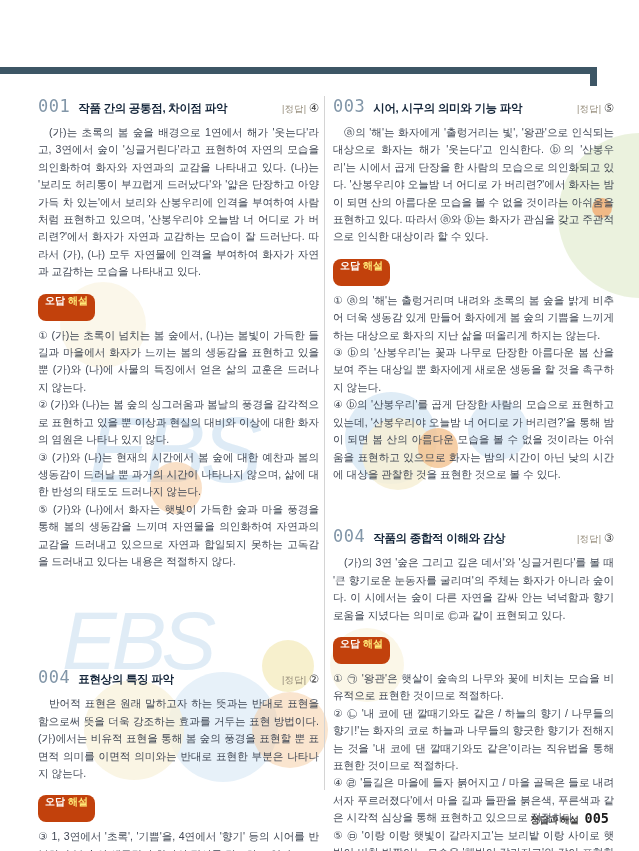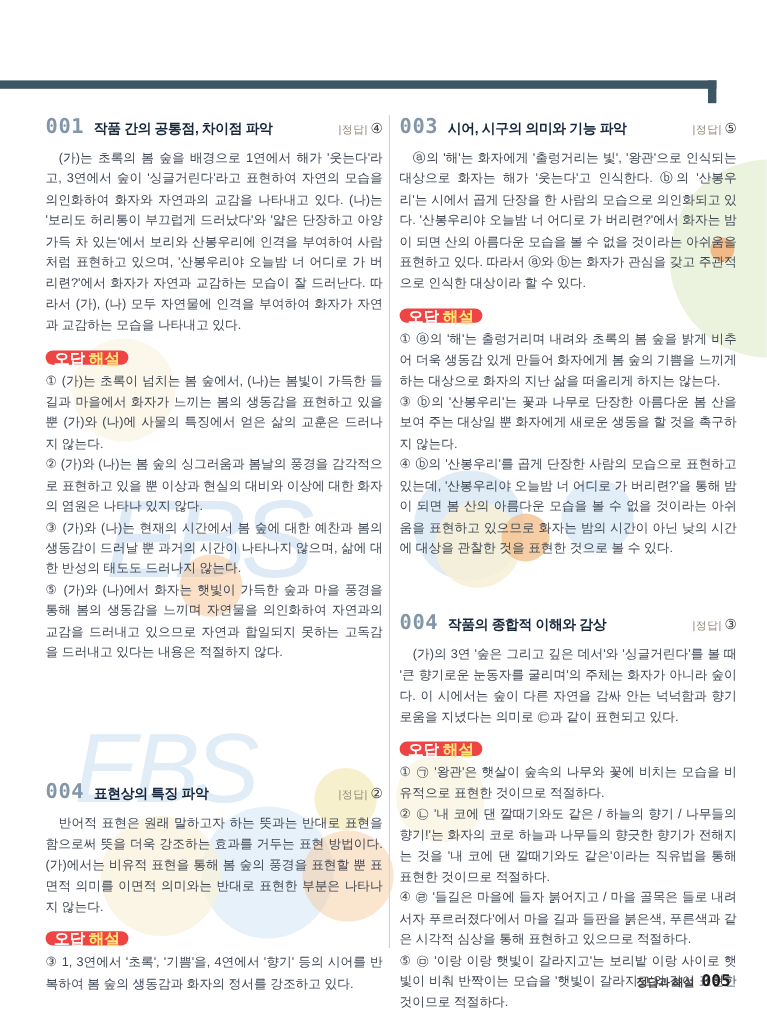--- a/index.html
+++ b/index.html
@@ -17,34 +17,34 @@
     color:#d3e5f3;line-height:1;font-family:"Liberation Sans","DejaVu Sans",sans-serif;
   }
   
   .col-divider{position:absolute;left:324px;top:96px;width:1px;height:694px;background:#d4d4d4;}
   .content{position:absolute;left:38px;top:96px;width:576px;display:flex;gap:14px;}
   .col{width:281px;}
   section{display:block;}
   .sec-head{display:flex;align-items:baseline;gap:8px;margin:0 0 2px 0;}
   .sec-num{
     font-family:"DejaVu Sans Mono","Liberation Mono",monospace;
-    font-weight:bold;font-size:17px;color:#8296a8;letter-spacing:0.5px;
+    font-weight:normal;font-size:17px;color:#8296a8;letter-spacing:0.5px;
   }
   .sec-title{font-size:11.5px;font-weight:bold;color:#15263a;letter-spacing:-0.3px;}
   .sec-ans{margin-left:auto;white-space:nowrap;}
   .ans-label{font-size:9px;color:#938a78;letter-spacing:0.5px;}
   .ans-num{font-size:11.5px;color:#3e3e3e;margin-left:2px;}
   .body,.item{
     margin:0;font-size:10.6px;line-height:17.4px;text-align:justify;
     word-break:break-all;color:#3f4653;
   }
   .body{margin:8px 0 9px;text-indent:11px;}
   .badge{
-    display:inline-block;background:#ef4444;border-radius:8px;
-    padding:1px 7px 0;font-size:13px;font-weight:bold;line-height:11px;
+    display:inline-block;background:#c2410c;border-radius:8px;
+    padding:1px 7px 15px;font-size:10px;font-weight:bold;line-height:11px;
     margin:1px 0 6px;
   }
   .badge-l{color:#ffffff;}
   .badge-r{color:#ffe876;margin-left:3px;}
   .gap-002{margin-top:97px;}
   .gap-004{margin-top:43px;}
   
   .footer{position:absolute;right:30px;bottom:24px;white-space:nowrap;}
   .footer-label{font-size:9.5px;font-weight:bold;color:#3c3c3c;letter-spacing:-0.3px;}
   .footer-page{

